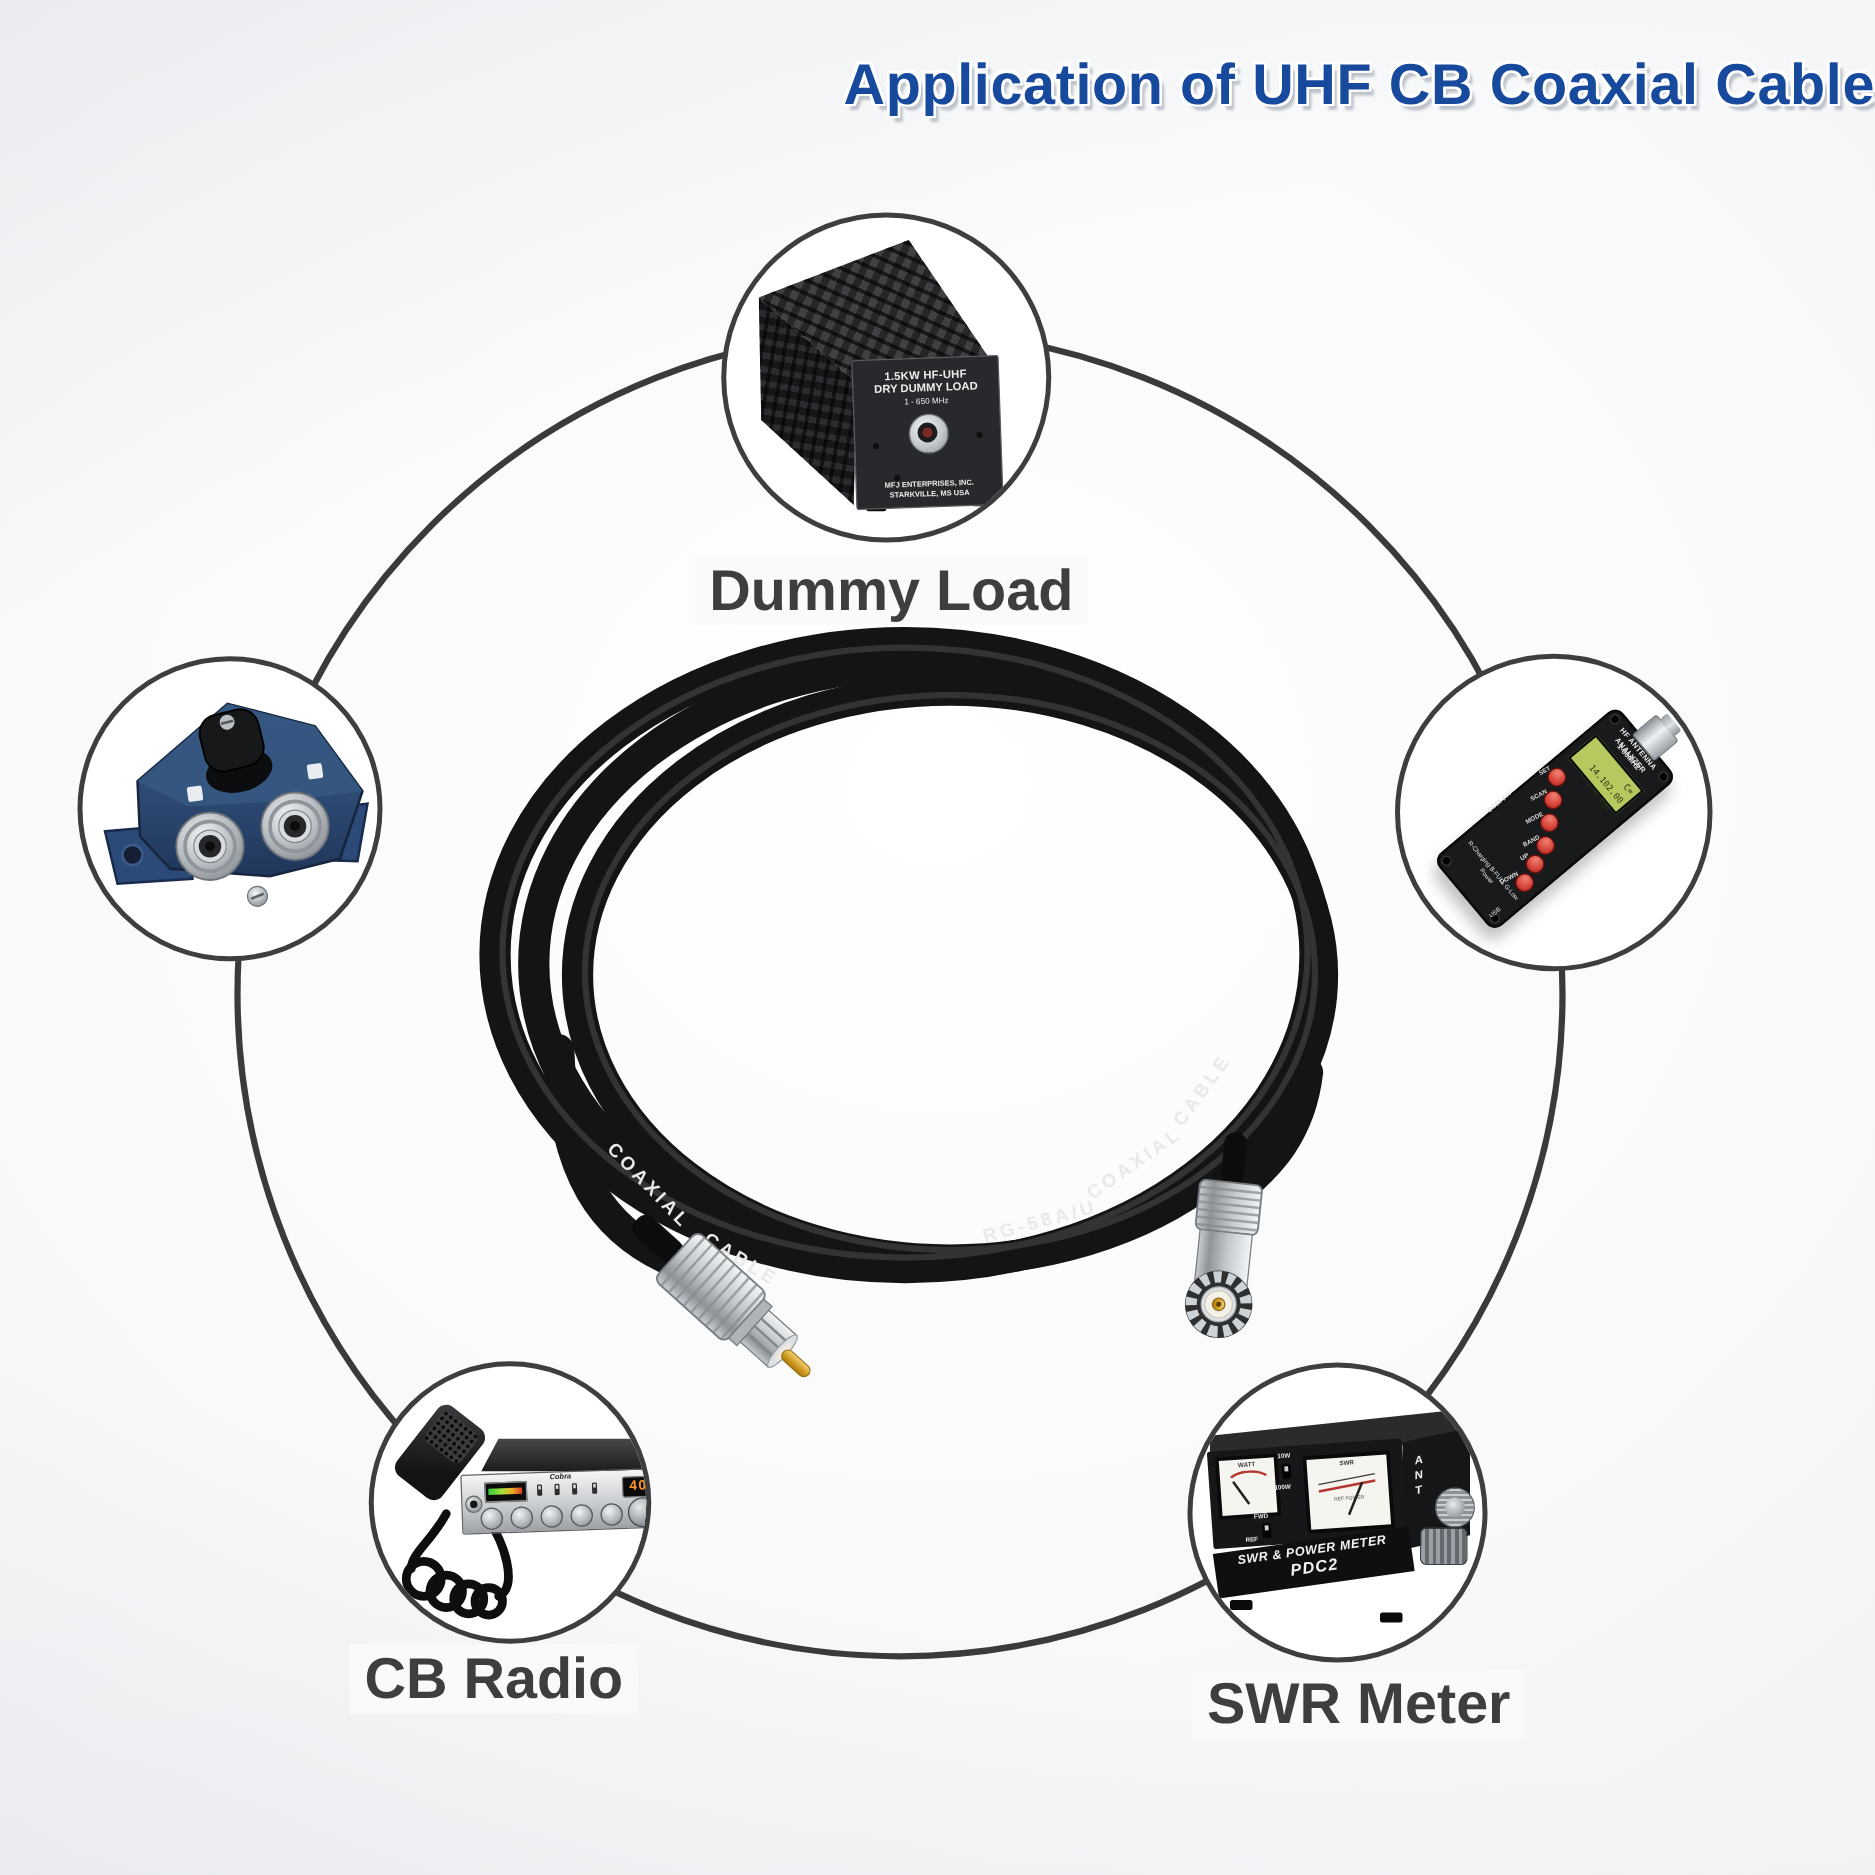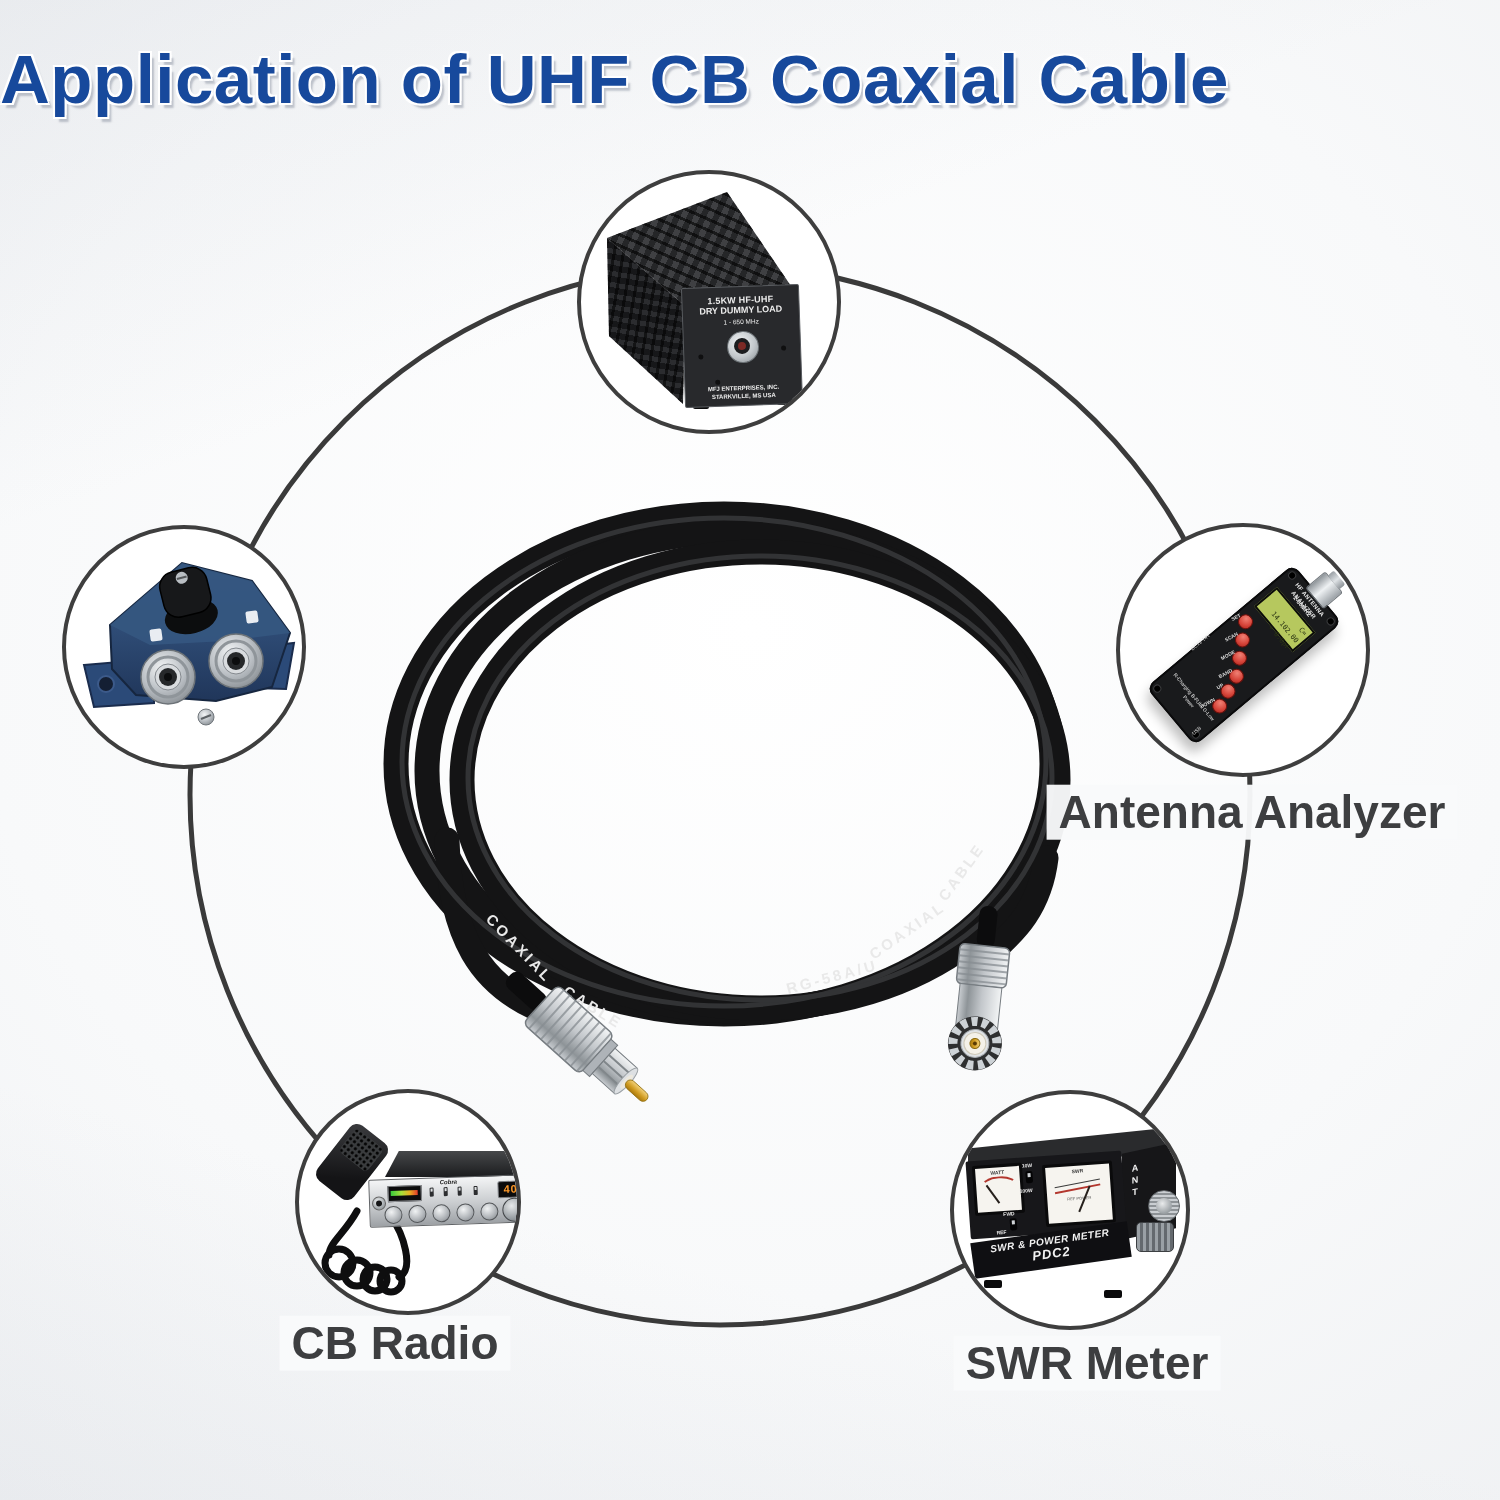--- a/index.html
+++ b/index.html
@@ -6,22 +6,22 @@
   body{font-family:"Liberation Sans", sans-serif;}
   #stage{
     position:relative;width:1500px;height:1500px;overflow:hidden;
     background:
       linear-gradient(160deg, rgba(205,210,218,.28) 0%, rgba(205,210,218,0) 26%),
       linear-gradient(15deg, rgba(205,210,218,.22) 0%, rgba(205,210,218,0) 22%),
       radial-gradient(115% 100% at 50% 42%, #ffffff 0%, #f8f9fa 45%, #e9ebee 100%);
   }
   
   #title{
-    position:absolute;top:40px;left:0;width:100%;text-align:left;
-    font-size:69px;font-weight:bold;letter-spacing:.5px;color:#17499c;
+    position:absolute;top:40px;left:0;width:100%;text-align:right;
+    font-size:46px;font-weight:bold;letter-spacing:.5px;color:#17499c;
     text-shadow:-2px -2px 0 #fff,2px -2px 0 #fff,-2px 2px 0 #fff,2px 2px 0 #fff,4px 5px 2px rgba(160,166,178,.65);
     white-space:nowrap;
   }
   
   #ring-svg,#cable-svg{position:absolute;left:0;top:0;}
   
   .callout{position:absolute;border-radius:50%;background:#fff;border:4px solid #3e3e3e;box-sizing:border-box;overflow:hidden;}
   #c-dummy {left:577px;top:170px;width:264px;height:264px;}
   #c-switch{left:62px;top:525px;width:244px;height:244px;}
   #c-analyzer{left:1116px;top:523px;width:254px;height:254px;}
@@ -398,17 +398,17 @@
         <circle r="27" fill="#2e2f30"></circle>
         <circle r="22" fill="none" stroke="#cdd2d6" stroke-width="9" stroke-dasharray="6 4.5"></circle>
         <circle r="14" fill="#dfe2e5" stroke="#a6abb0"></circle>
         <circle r="11" fill="#f4f1e9" stroke="#cfc9b8"></circle>
         <circle r="5" fill="url(#gd)" stroke="#8a6a10"></circle>
         <circle r="2" fill="#5a3c06"></circle>
       </g>
     </g>
   </svg>
 
-  <div class="label" id="l-analyzer">Antenna Analyzer</div>
+  <div class="label" id="l-dummy">Dummy Load</div>
   <div class="label" id="l-swr">SWR Meter</div>
   <div class="label" id="l-cb">CB Radio</div>
 
 </div>
 
 </body></html>

